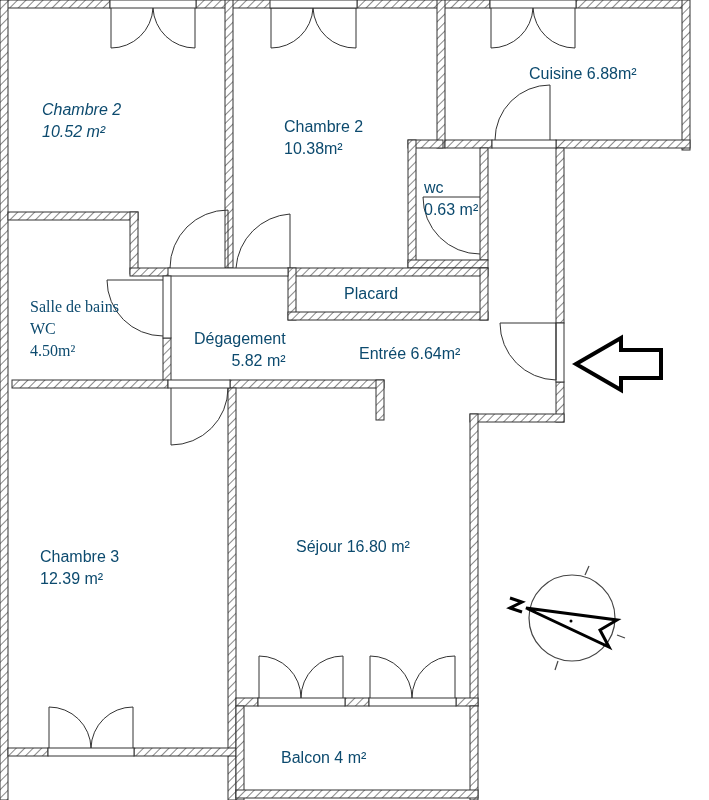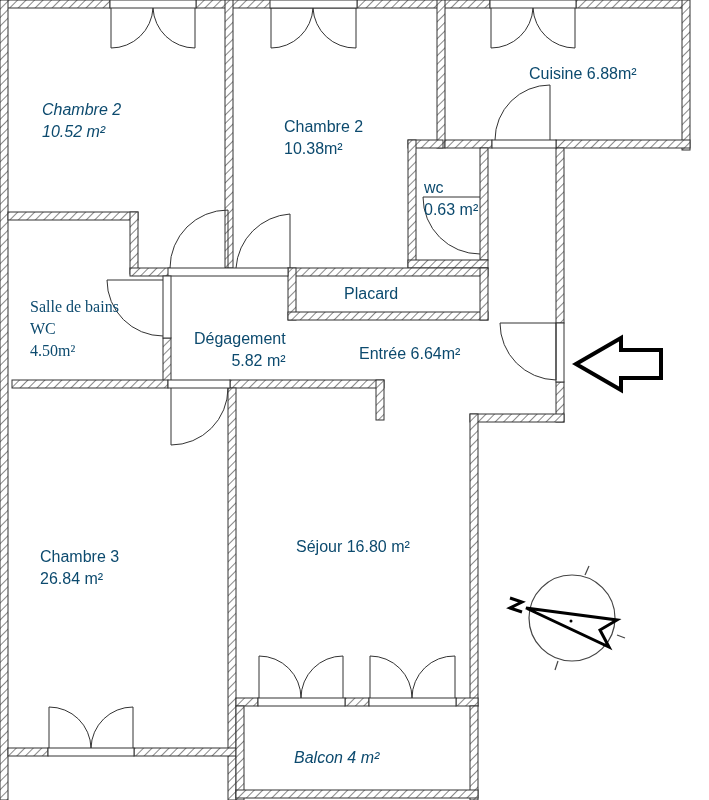--- a/index.html
+++ b/index.html
@@ -168,20 +168,20 @@
 </div>
 <div class="label" style="left:194px; top:328px;text-align:right;">
   <span>Dégagement</span>
   <span>5.82 m²</span>
 </div>
 <div class="label" style="left:359px; top:343px;">
   <span>Entrée 6.64m²</span>
 </div>
 <div class="label" style="left:40px; top:515px;margin-top:31px;">
   <span>Chambre 3</span>
-  <span>26.84 m²</span>
+  <span>12.39 m²</span>
 </div>
 <div class="label" style="left:296px; top:536px;">
   <span>Séjour 16.80 m²</span>
 </div>
-<div class="label" style="left:294px; top:747px;font-style:italic;">
+<div class="label" style="left:281px; top:747px;">
   <span>Balcon 4 m²</span>
 </div>
 
 </body></html>

